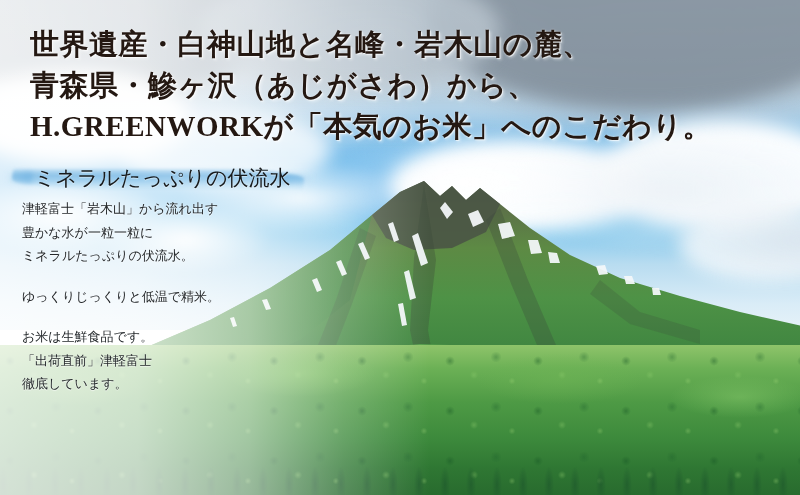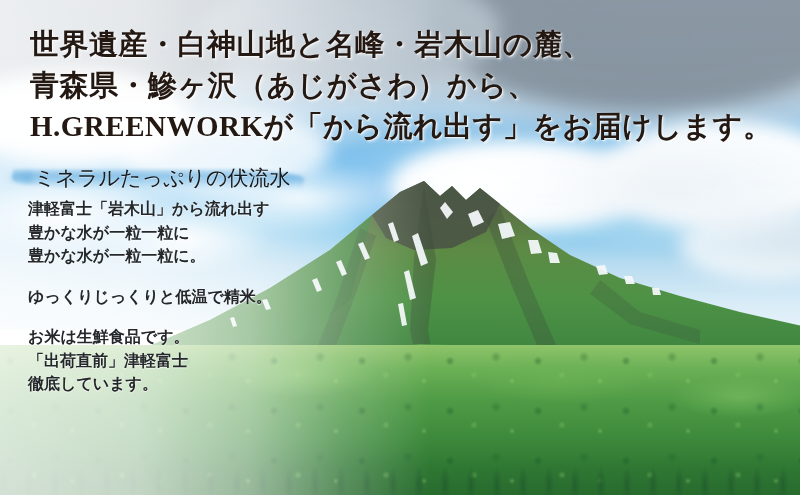--- a/index.html
+++ b/index.html
@@ -237,24 +237,24 @@
     position: relative;
     font-family: "Liberation Sans", "DejaVu Sans", sans-serif;
     font-weight: 400;
     font-size: 21px;
     line-height: 30px;
     color: #171a1c;
     white-space: nowrap;
     text-shadow: 0 1px 1px rgba(255,255,255,0.5);
   }
   .f-body {
-    margin: 4px 0 0 28px;
+    margin: 4px 0 0 22px;
     font-family: "Liberation Sans", "DejaVu Sans", sans-serif;
-    font-weight: 700;
-    font-size: 16px;
+    font-weight: 400;
+    font-size: 13px;
     line-height: 23.5px;
     color: #24282b;
     text-shadow: 0 1px 1px rgba(255,255,255,0.65), 0 0 2px rgba(255,255,255,0.5);
     white-space: nowrap;
   }
   .f-body span { display: block; }
 </style>
 </head>
 <body>
 
@@ -359,34 +359,34 @@
       <div class="conifers"></div>
     </div>
 
     <div class="scrim"></div>
     <div class="scrim-top"></div>
   </div>
 
   <div class="headline">
     <span class="hl-line">世界遺産・白神山地と名峰・岩木山の麓、</span>
     <span class="hl-line">青森県・鰺ヶ沢（あじがさわ）から、</span>
-    <span class="hl-line latin">H.GREENWORKが「から流れ出す」をお届けします。</span>
+    <span class="hl-line latin">H.GREENWORKが「本気のお米」へのこだわり。</span>
   </div>
 
   <div class="features">
 
     <div class="feature">
       <div class="f-head-wrap">
         <span class="brush"></span>
         <div class="f-head">ミネラルたっぷりの伏流水</div>
       </div>
       <div class="f-body">
         <span>津軽富士「岩木山」から流れ出す</span>
         <span>豊かな水が一粒一粒に</span>
-        <span>豊かな水が一粒一粒に。</span>
+        <span>ミネラルたっぷりの伏流水。</span>
       </div>
     </div>
 
     <div class="feature">
       <div class="f-body">
         <span>ゆっくりじっくりと低温で精米。</span>
       </div>
     </div>
 
     <div class="feature">

